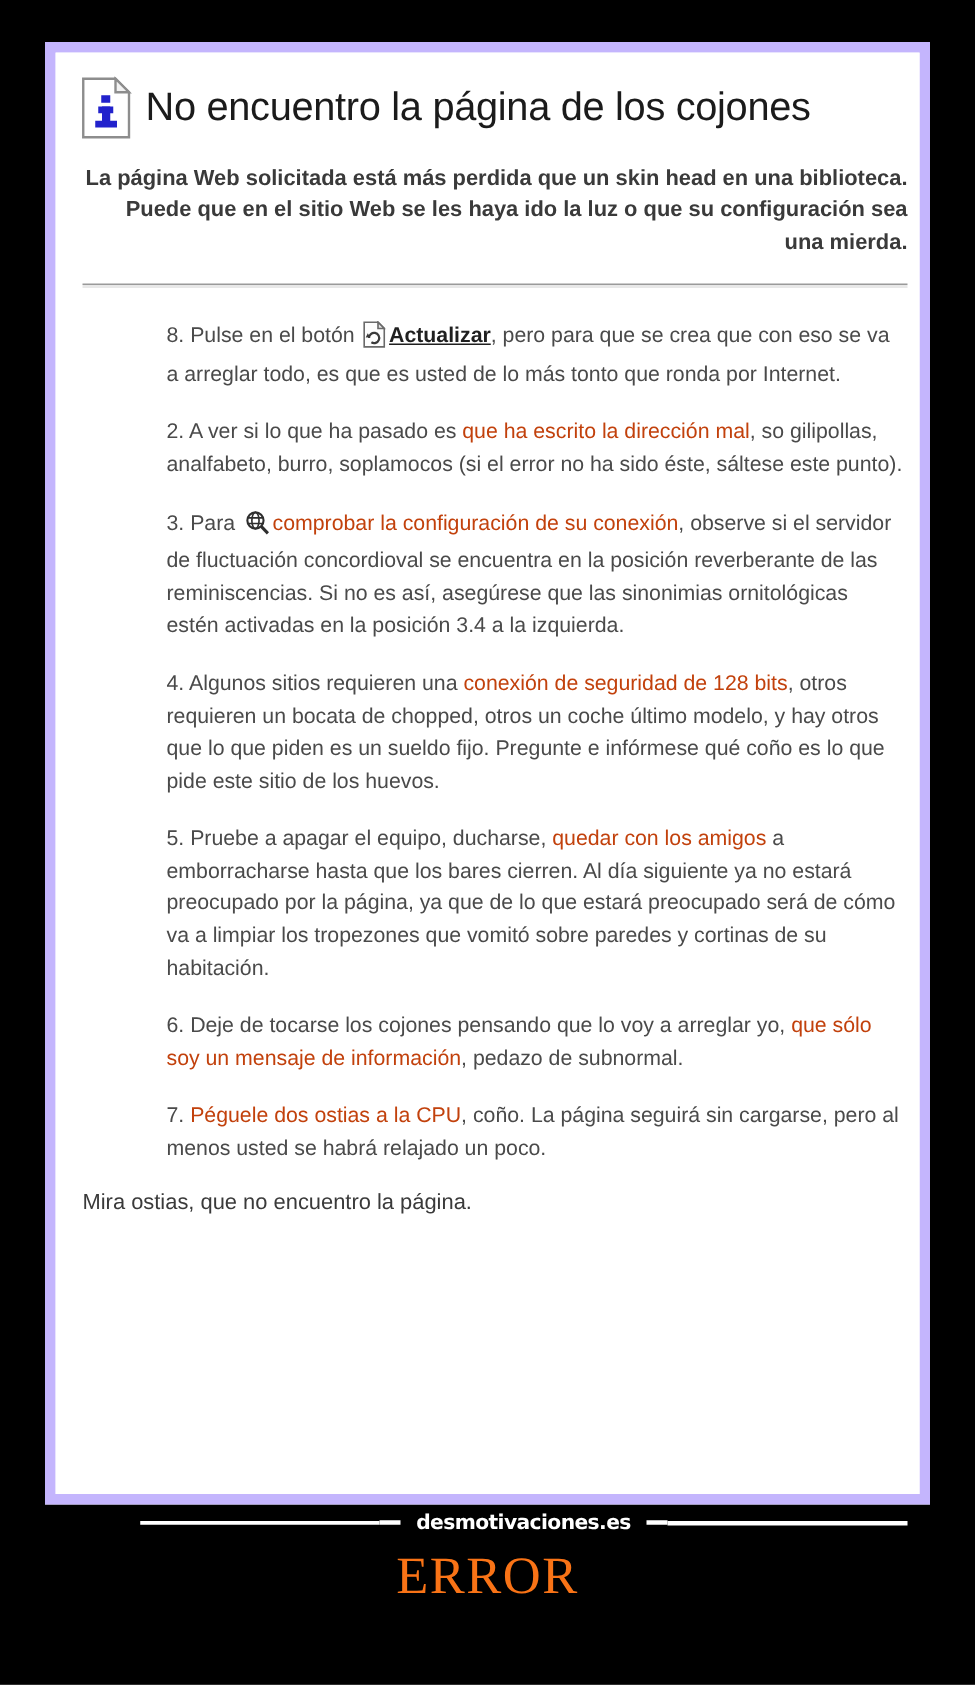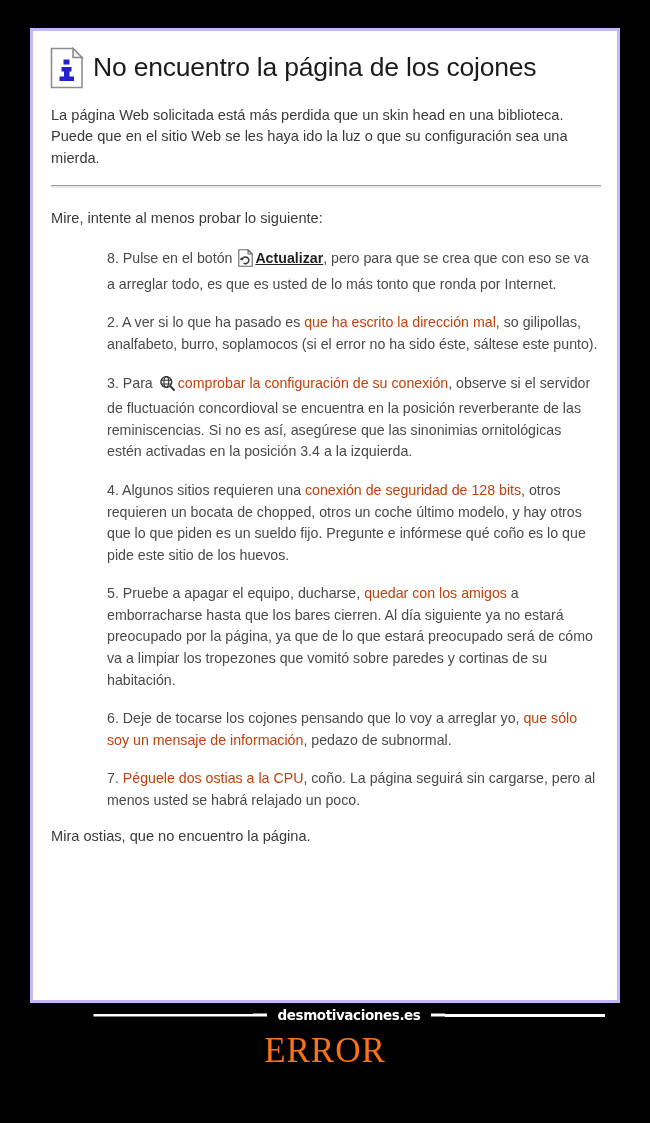--- a/index.html
+++ b/index.html
@@ -23,21 +23,21 @@
     box-sizing: border-box;
   }
 
   
   .image-frame {
     position: absolute;
     left: 30px;
     top: 28px;
     width: 590px;
     height: 975px;
-    border: 3px solid #c4b5fd;
+    border: 7px solid #c4b5fd;
     background: #ffffff;
     box-sizing: border-box;
     overflow: hidden;
   }
 
   .page {
     position: absolute;
     left: 0; top: 0;
     width: 588px;
     height: 973px;
@@ -72,21 +72,22 @@
     font-weight: 400;
   }
 
   
   .intro {
     font-size: 14.6px;
     color: #3a3a3a;
     line-height: 1.47;
     padding: 0 8px 0 6px;
     margin-bottom: 16px;
-    font-weight: 400;
+    font-weight: 700;
+    text-align: right;
   }
 
   .divider {
     height: 3px;
     margin: 0 8px 22px 6px;
     background: linear-gradient(to bottom, #9a9a9a 0, #9a9a9a 1px, #e8e8e8 1px, #e8e8e8 3px);
   }
 
   .lead {
     font-size: 14.6px;
@@ -219,21 +220,20 @@
             <rect x="9.5" y="29.5" width="14.5" height="4.5" fill="#2222cc"></rect>
           </svg>
         </span>
         <span class="heading-text">No encuentro la página de los cojones</span>
       </div>
 
       <div class="intro">La página Web solicitada está más perdida que un skin head en una biblioteca. Puede que en el sitio Web se les haya ido la luz o que su configuración sea una mierda.</div>
 
       <div class="divider"></div>
 
-      <div class="lead">Mire, intente al menos probar lo siguiente:</div>
 
       <div class="steps">
 
         <div class="step">
           <span>8. Pulse en el botón</span>
           <span class="inline-icon">
             <svg width="15" height="18" viewBox="0 0 15 18">
               <path d="M0.8 0.8 H10 L14.2 5 V17.2 H0.8 Z" fill="#fdfdfd" stroke="#6a6a6a" stroke-width="1.1"></path>
               <path d="M10 0.8 L14.2 5 H10 Z" fill="#e6e6e6" stroke="#6a6a6a" stroke-width="1.1"></path>
               <path d="M4 11.3 a3.4 3.4 0 1 1 1.6 2.9" fill="none" stroke="#3a3a3a" stroke-width="1.5"></path>

